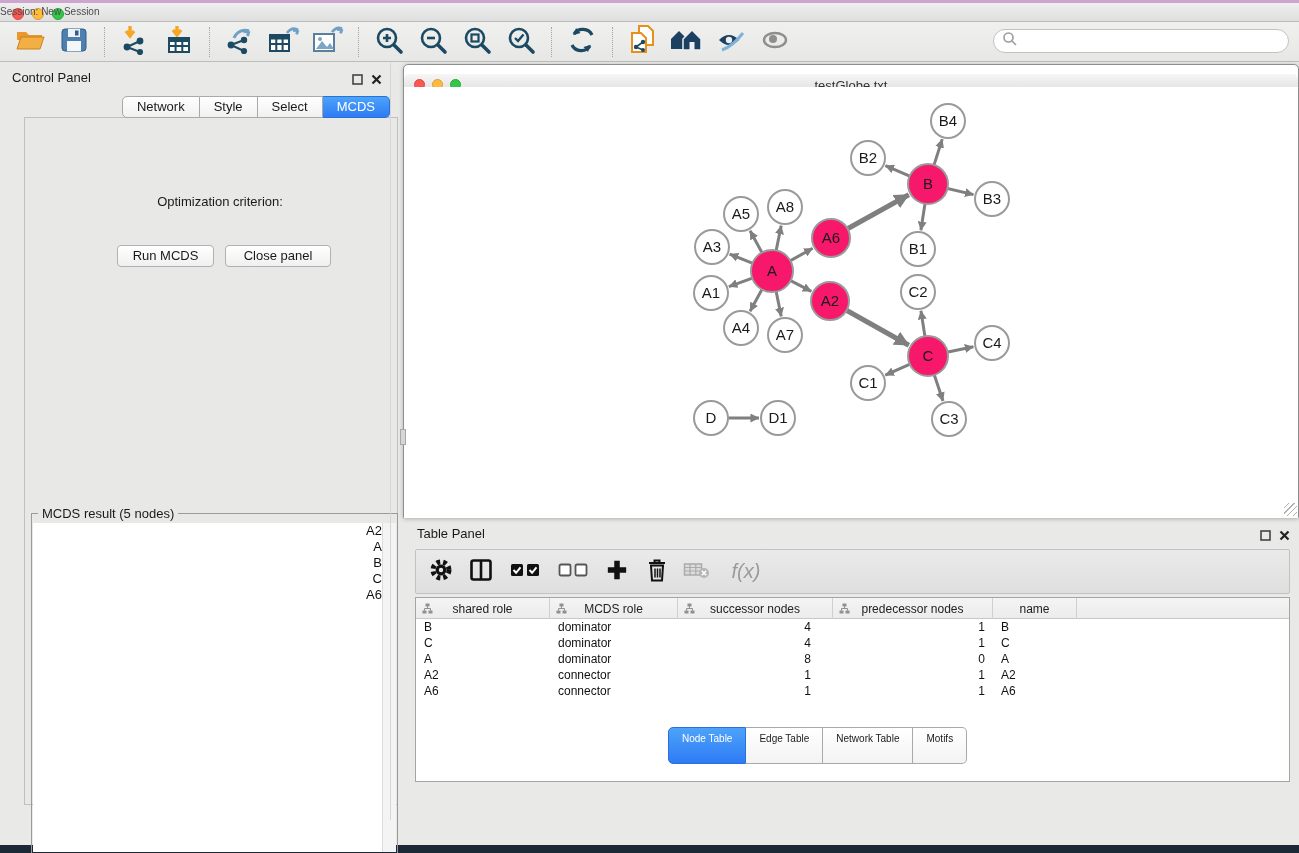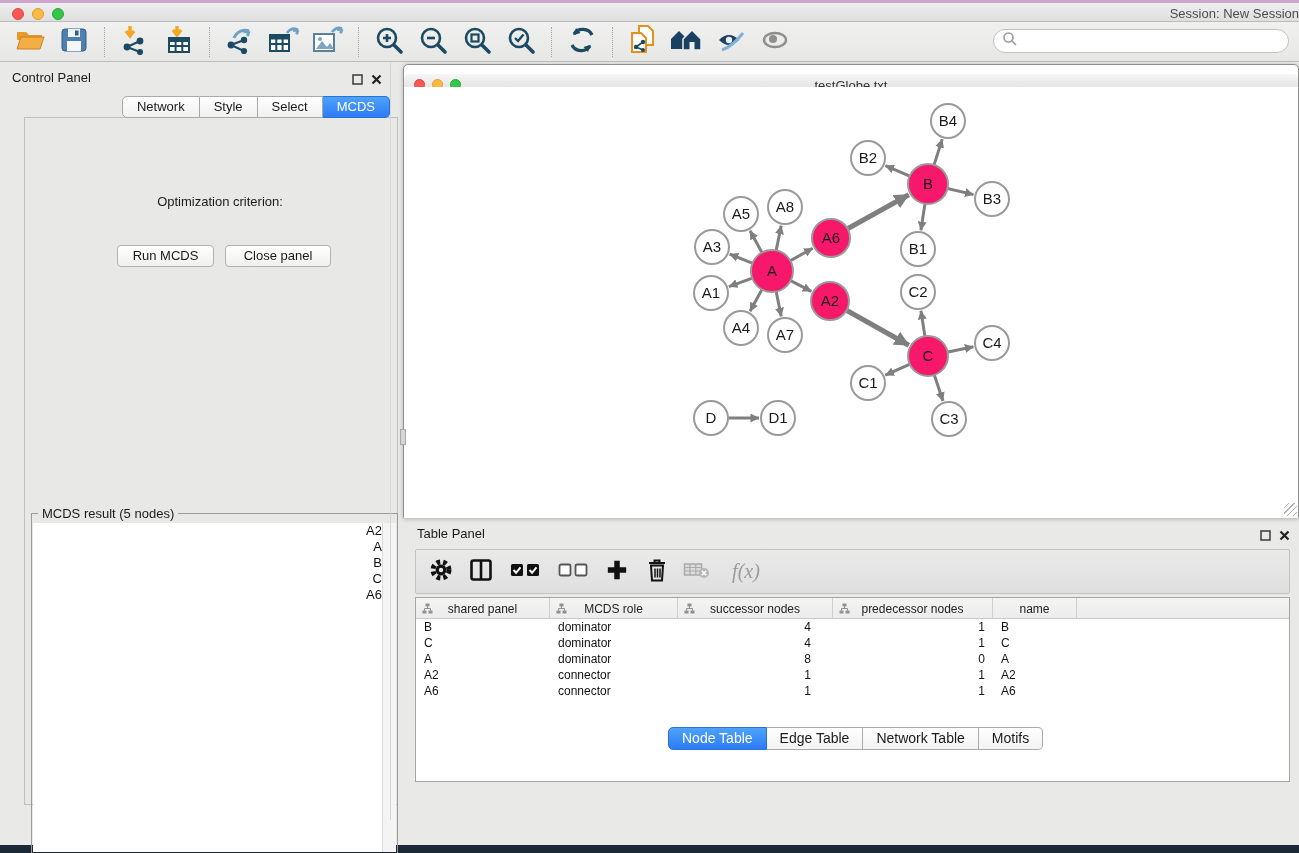--- a/index.html
+++ b/index.html
@@ -7,21 +7,21 @@
   body { font-family:"Liberation Sans", sans-serif; background:#1b2836; position:relative; overflow:hidden; }
   #window { position:absolute; left:0; top:0; width:1299px; height:845px; background:#e9e9e8; }
 
   
   #titlebar { position:absolute; left:0; top:0; width:1299px; height:22px;
     background:linear-gradient(#efefef,#dfdfdf); border-top:3px solid #cda6ce; border-bottom:1px solid #bcbcbc; }
   .tl-dot { position:absolute; top:5px; width:12px; height:12px; border-radius:50%; }
   .tl-red{ background:#fc5753; border:1px solid #df4744;}
   .tl-yellow{ background:#fdbc40; border:1px solid #de9b34;}
   .tl-green{ background:#33c748; border:1px solid #27a73a;}
-  #titlebar .title-text { position:absolute; left:0; right:0; top:3px; text-align:right; font-size:13px; color:#4c4c4c; }
+  #titlebar .title-text { position:absolute; left:0; right:0; top:3px; text-align:left; font-size:10px; color:#4c4c4c; }
 
   
   #toolbar { position:absolute; left:0; top:22px; width:1299px; height:40px;
     background:linear-gradient(#f0f0ef,#e7e7e6); border-bottom:1px solid #bdbdbd; display:flex; align-items:center; }
   .tb-group { display:flex; align-items:center; padding:0 8px; height:32px; }
   .tb-sep { width:1px; height:30px; border-left:1px dotted #a5a5a5; }
   .tb-btn { width:44px; height:32px; display:flex; align-items:center; justify-content:center; cursor:default; }
   #search-wrap { position:absolute; right:10px; top:7px; width:296px; height:24px; background:#fff;
     border:1px solid #c2c2c2; border-radius:13px; display:flex; align-items:center; padding-left:8px; }
   #search-wrap input { border:none; outline:none; flex:1; font-size:13px; height:20px; background:transparent; }
@@ -71,34 +71,34 @@
   #corner-resize { position:absolute; right:1px; bottom:1px; width:13px; height:13px;
     background:repeating-linear-gradient(135deg, transparent 0 3px, #b0b0b0 3px 4px); }
   #left-grip { position:absolute; left:-3px; top:365px; width:6px; height:16px; background:#d6d6d6; border:1px solid #a8a8a8; }
 
   
   #table-panel-title { position:absolute; left:417px; top:526px; font-size:13px; color:#1a1a1a; }
   #tp-icons { position:absolute; right:9px; top:527px; display:flex; gap:8px; }
   #tp-toolbar { position:absolute; left:415px; top:549px; width:875px; height:45px; background:linear-gradient(#eaeaea,#dfdfdf);
     border:1px solid #c2c2c2; border-radius:2px; display:flex; align-items:center; gap:14px; padding-left:12px; }
   .tp-btn { width:26px; height:28px; display:flex; align-items:center; justify-content:center; }
-  #fx-label { font-family:Liberation Serif, serif; font-style:italic; font-size:20px; color:#9a9a9a; }
+  #fx-label { font-family:Liberation Sans, sans-serif; font-style:italic; font-size:20px; color:#9a9a9a; }
 
   #node-table { position:absolute; left:415px; top:597px; width:875px; height:185px; background:#fff; border:1px solid #a5a5a5; }
   #tbl-header { position:absolute; left:0; top:0; width:100%; height:21px; background:linear-gradient(#f4f4f4,#ececec);
     border-bottom:1px solid #c9c9c9; display:flex; }
   .th-cell { position:relative; height:21px; border-right:1px solid #cfcfcf; font-size:12px; color:#222;
     display:flex; align-items:center; justify-content:center; }
   .th-cell .th-icon { position:absolute; left:6px; top:5px; }
   #tbl-body { position:absolute; left:0; top:21px; width:100%; bottom:0; background:#fff; }
   .tbl-row { display:flex; height:16px; }
   .td-cell { font-size:12px; color:#111; line-height:16px; overflow:hidden; white-space:nowrap; }
 
   #tp-tabs { position:absolute; left:668px; top:727px; display:flex; }
-  .seg2 { height:23px; line-height:21px; font-size:14px; color:#1a1a1a; background:linear-gradient(#ffffff,#f3f3f3);
+  .seg2 { height:37px; line-height:21px; font-size:10px; color:#1a1a1a; background:linear-gradient(#ffffff,#f3f3f3);
     border:1px solid #a9a9a9; padding:0 13px; cursor:default; }
   .seg2 + .seg2 { border-left:none; }
   .seg2.first { border-radius:5px 0 0 5px; }
   .seg2.last { border-radius:0 5px 5px 0; }
   .seg2.selected { background:linear-gradient(#4da3fa,#2e7bf5); border-color:#2a70d8; color:#fff; }
 
   
   #status-bar { position:absolute; left:0; top:820px; width:1299px; height:25px; background:#ececec; border-top:1px solid #b9b9b9;margin-top:41px; }
   #list-btn { position:absolute; left:12px; top:3px; width:26px; height:20px; background:linear-gradient(#fafafa,#e3e3e3);
     border:1px solid #9e9e9e; border-radius:2px; display:flex; align-items:center; justify-content:center; }
@@ -462,21 +462,21 @@
 
   <div id="node-table">
     <div id="tbl-header">
         <div class="th-cell" style="width: 134px;">
           <span class="th-icon"><svg width="11" height="11" viewBox="0 0 11 11">
               <rect x="3.5" y="0.5" width="4" height="3" fill="#909090"></rect>
               <rect x="0.5" y="7.5" width="4" height="3" fill="#909090"></rect>
               <rect x="6.5" y="7.5" width="4" height="3" fill="#909090"></rect>
               <path d="M5.5 3.5 V5.5 M2.5 7.5 V5.5 H8.5 V7.5" stroke="#909090" fill="none"></path>
             </svg></span>
-          <span>shared panel</span>
+          <span>shared role</span>
         </div>
         <div class="th-cell" style="width: 128px;">
           <span class="th-icon"><svg width="11" height="11" viewBox="0 0 11 11">
               <rect x="3.5" y="0.5" width="4" height="3" fill="#909090"></rect>
               <rect x="0.5" y="7.5" width="4" height="3" fill="#909090"></rect>
               <rect x="6.5" y="7.5" width="4" height="3" fill="#909090"></rect>
               <path d="M5.5 3.5 V5.5 M2.5 7.5 V5.5 H8.5 V7.5" stroke="#909090" fill="none"></path>
             </svg></span>
           <span>MCDS role</span>
         </div>

